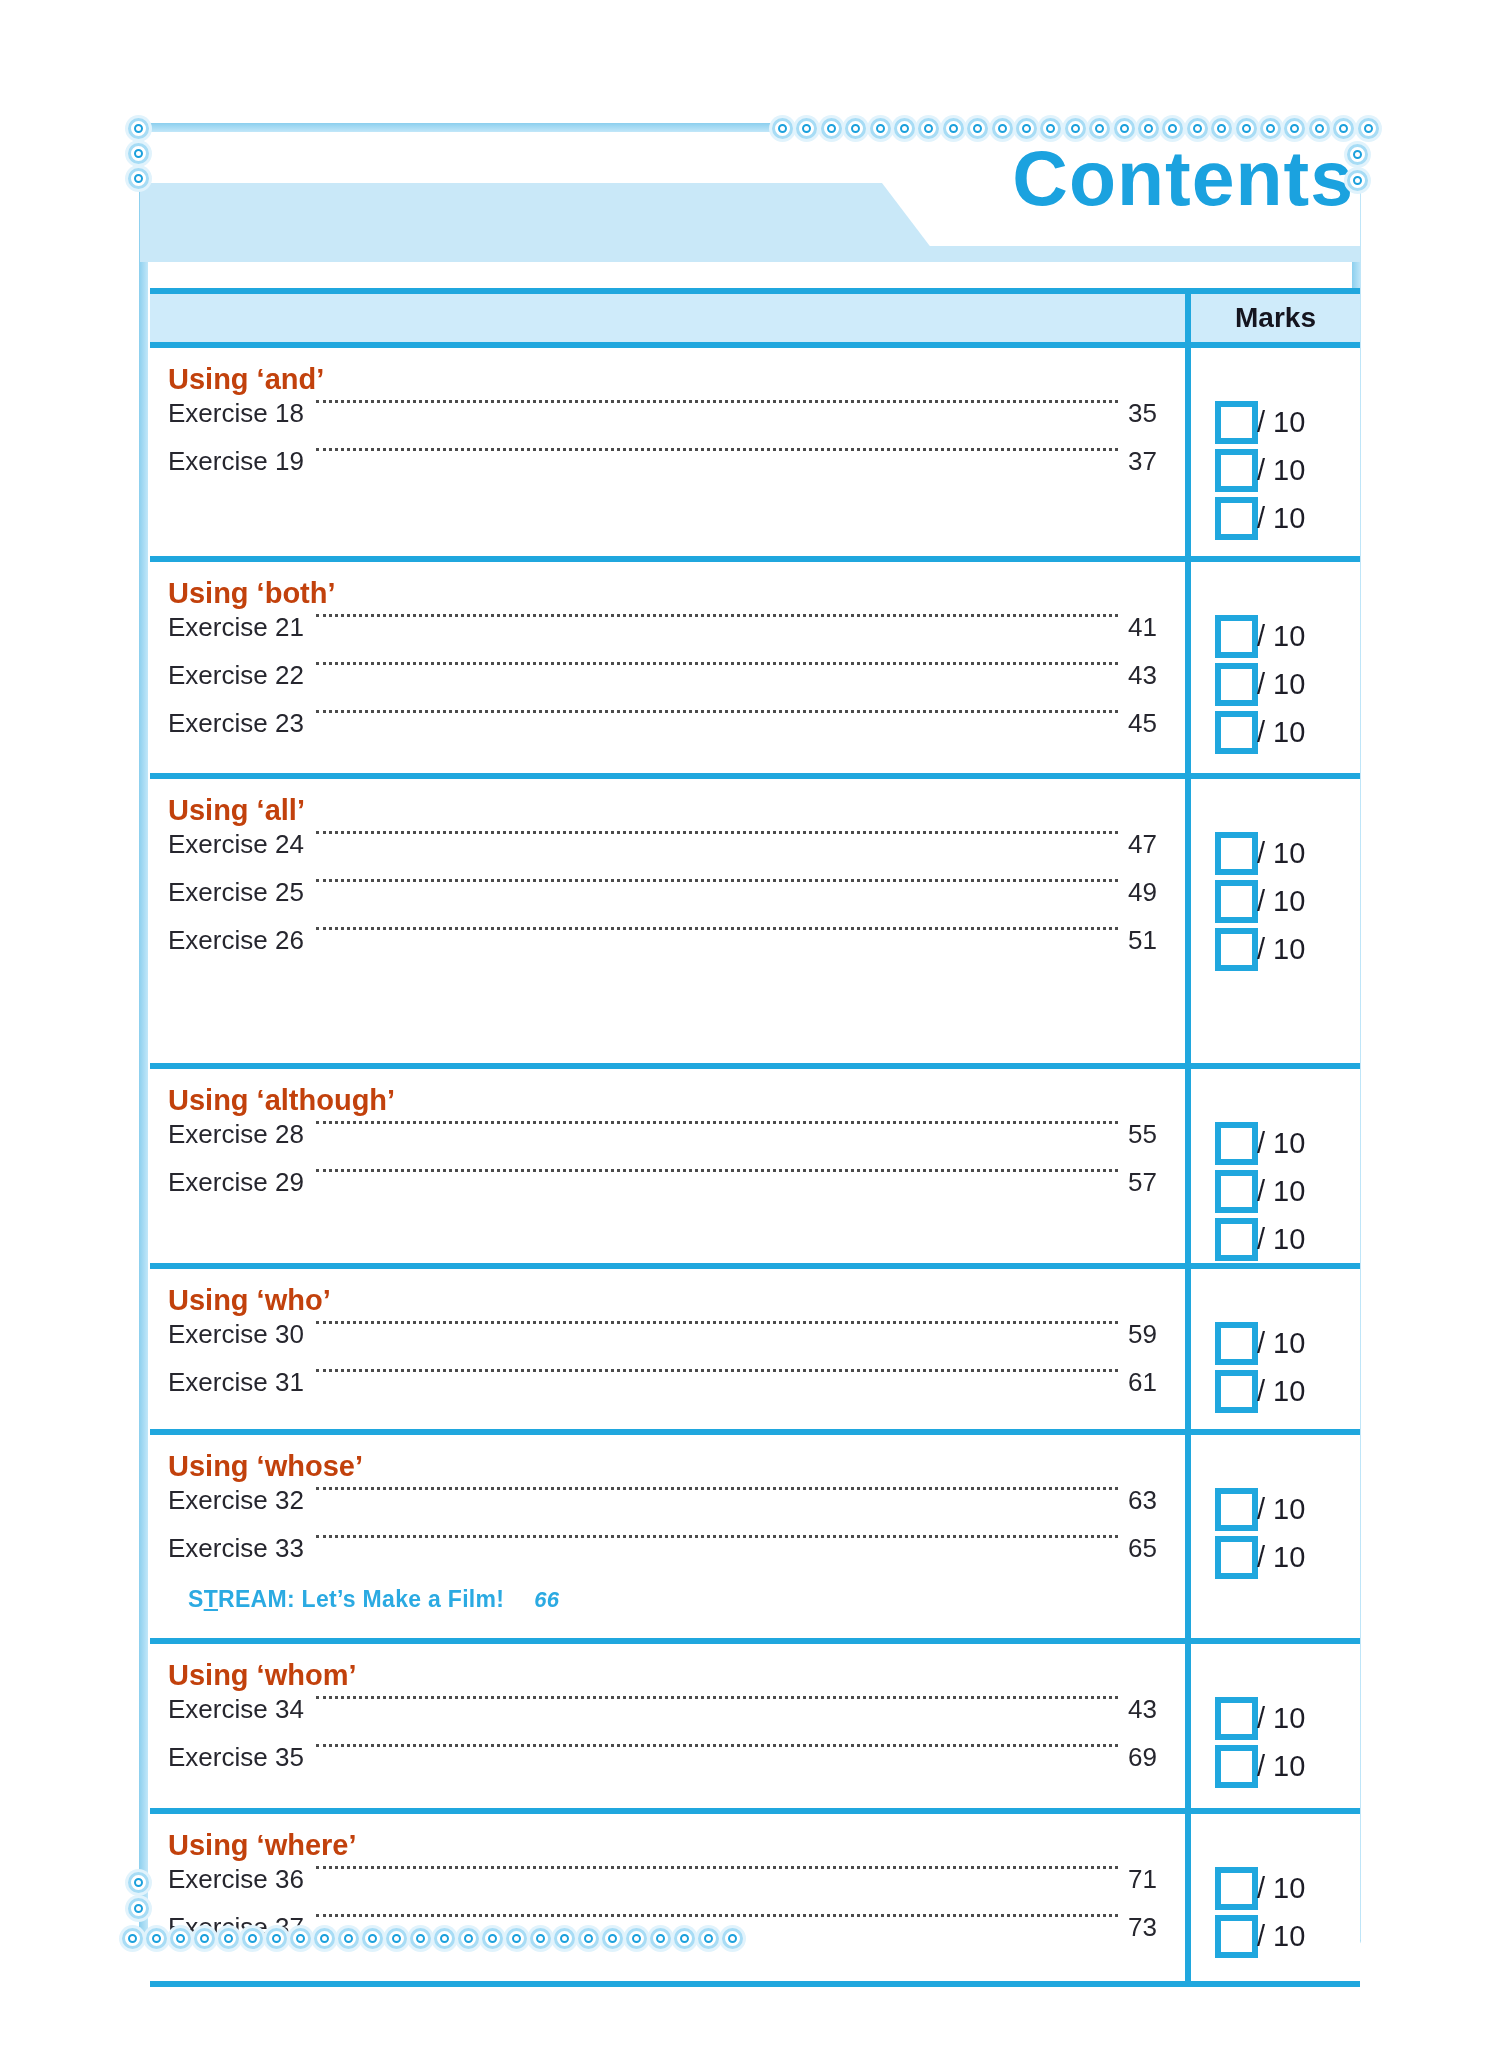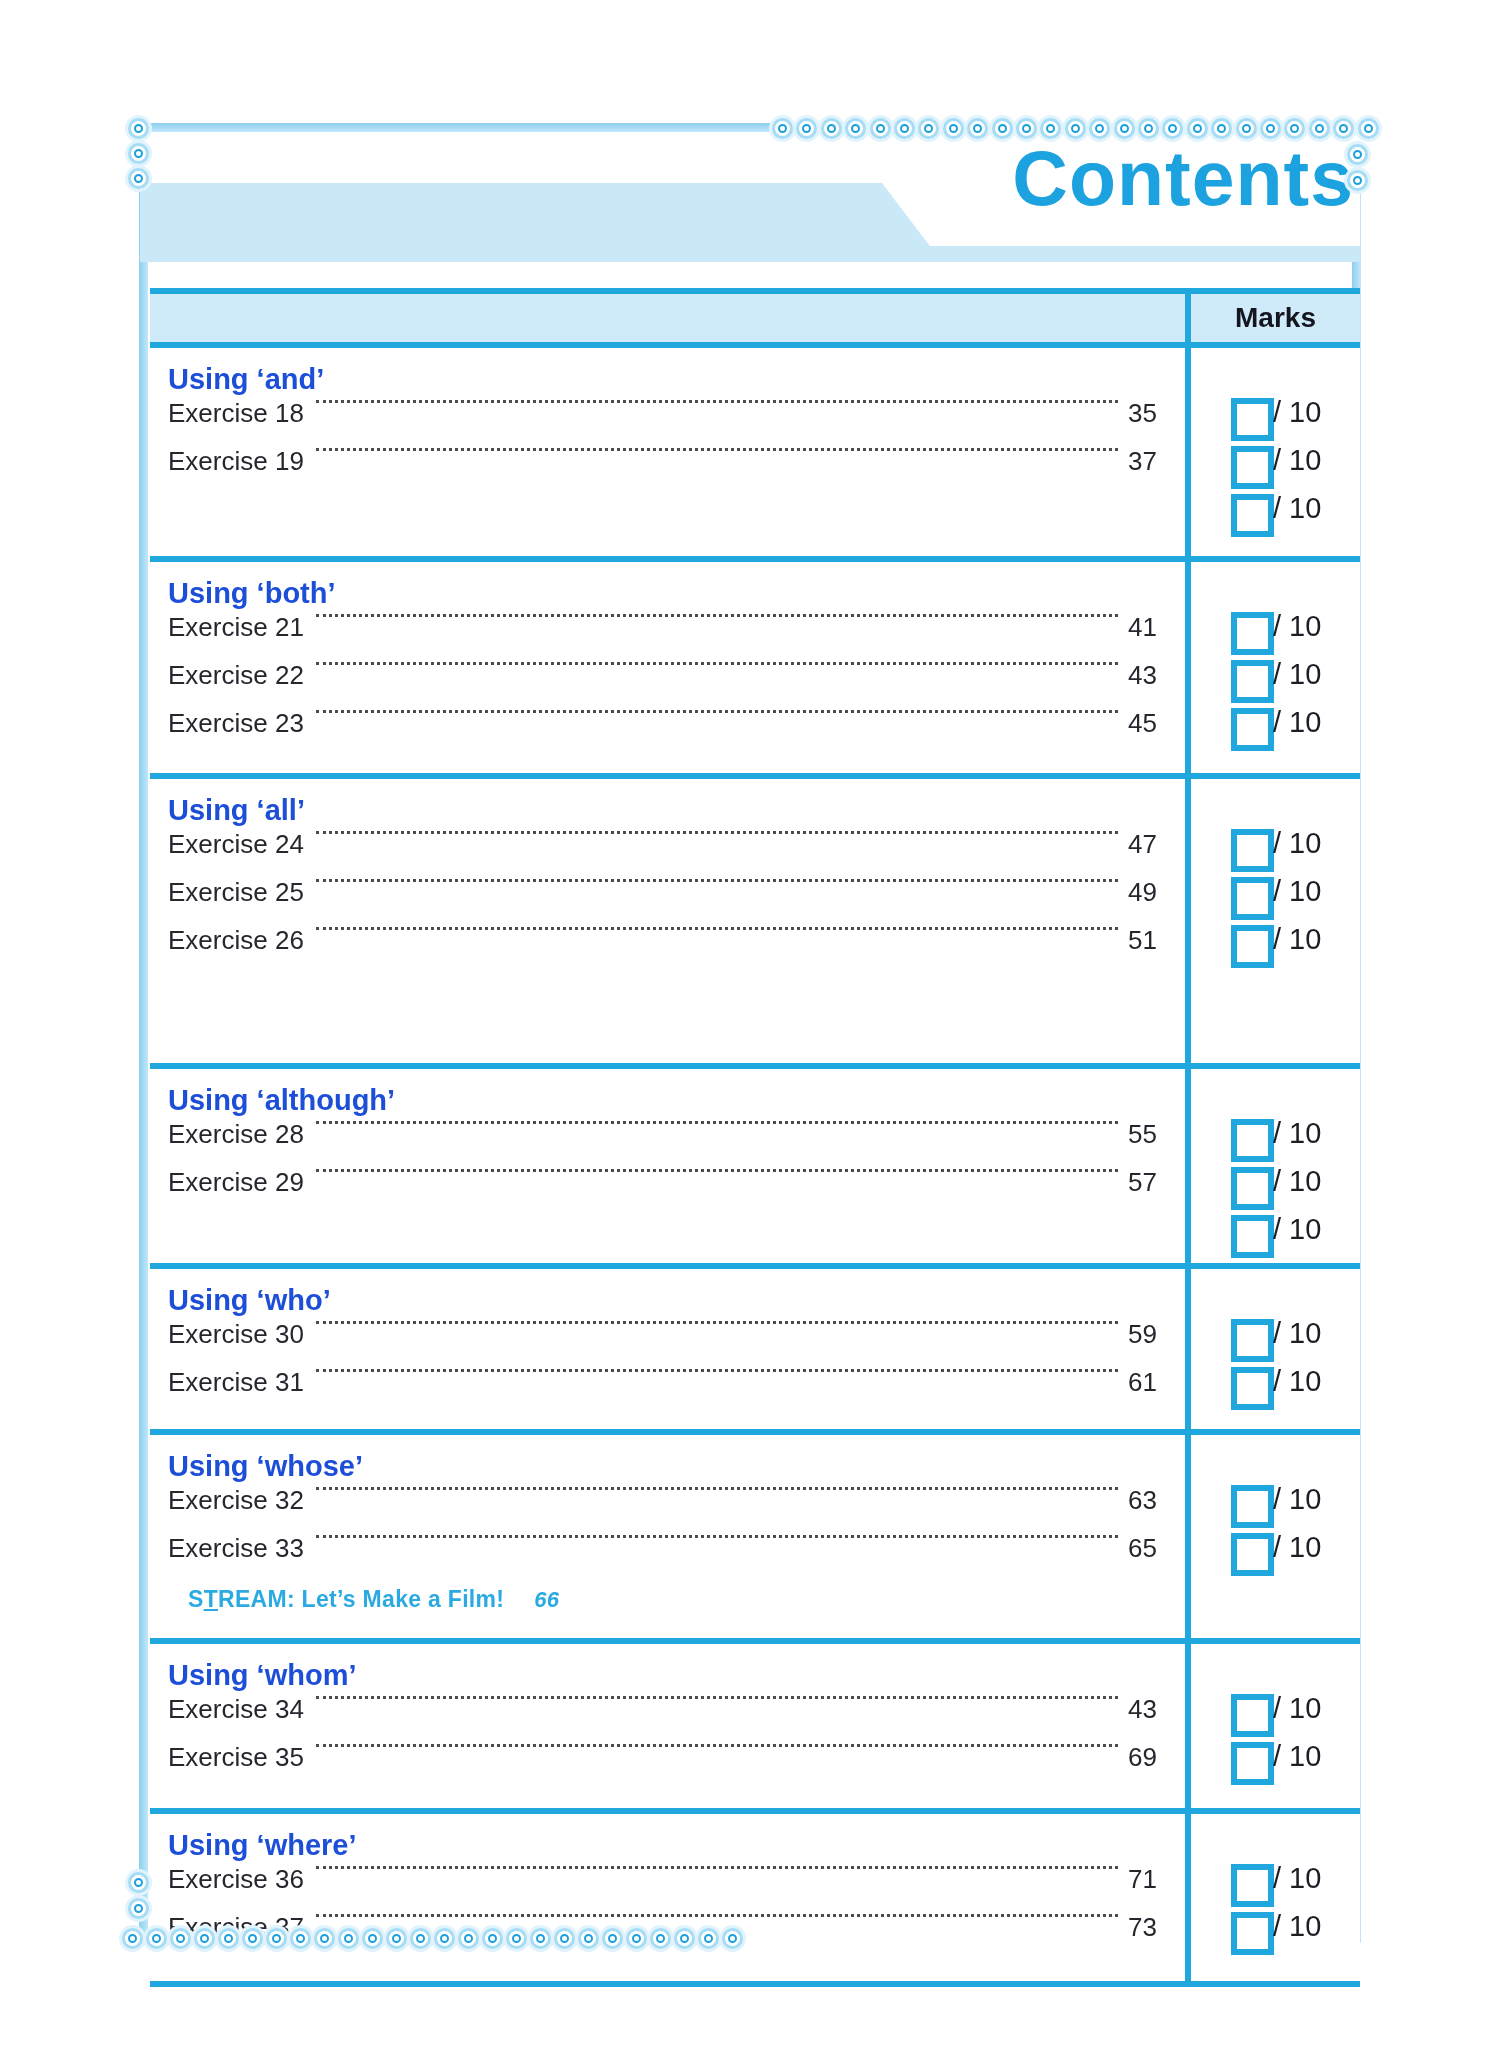--- a/index.html
+++ b/index.html
@@ -37,32 +37,32 @@
   #table-header{position:absolute;left:150px;top:288px;width:1210px;height:60px;
     box-sizing:border-box;background:#CFEBFA;border-top:6px solid var(--accent);
     border-bottom:6px solid var(--accent);display:flex;}
   .th-left{flex:1;border-right:6px solid var(--accent);}
   .th-marks{width:169px;display:flex;align-items:center;justify-content:center;
     font-weight:bold;font-size:28px;color:#15151f;}
   
   #toc-body{position:absolute;left:150px;top:348px;width:1210px;}
   .section{display:flex;border-bottom:6px solid var(--accent);box-sizing:border-box;background:#fff;}
   .sec-left{flex:1;padding:10px 0 0 18px;box-sizing:border-box;overflow:hidden;}
-  .sec-heading{height:42px;display:flex;align-items:center;font-weight:bold;font-size:29px;color:#1d4ed8;}
+  .sec-heading{height:42px;display:flex;align-items:center;font-weight:bold;font-size:29px;color:#c2410c;}
   .ex-row{height:48px;display:flex;align-items:flex-start;padding:0 28px 9px 0;box-sizing:border-box;}
   .ex-label{font-size:26px;line-height:1;white-space:nowrap;color:#26262e;}
   .leader{flex:1;margin:0 10px 3px 12px;border-bottom:3px dotted #4b4b4b;height:0;}
   .ex-page{font-size:26px;line-height:1;color:#26262e;}
   .stream-row{margin:3px 0 0 20px;font-size:23px;font-weight:bold;color:#2BAAE2;letter-spacing:.3px;}
   .stream-t{text-decoration:underline;}
   .stream-page{font-style:italic;margin-left:30px;font-size:22px;}
   .sec-right{width:169px;border-left:6px solid var(--accent);box-sizing:content-box;
     display:flex;flex-direction:column;}
   .marks-spacer{height:50px;}
-  .mark-row{height:48px;display:flex;align-items:flex-start;padding-left:40px;box-sizing:border-box;}
+  .mark-row{height:48px;display:flex;align-items:center;padding-left:24px;box-sizing:border-box;}
   .checkbox{width:31px;height:31px;border:6px solid var(--accent);background:#fff;flex:none;}
   .mark-score{font-size:29px;color:var(--ink);margin-left:-1px;line-height:1;}
 </style>
 </head>
 <body>
 
 <div id="page">
 
   <div class="hline" id="frame-top"></div>
   <div class="hline" id="frame-bottom"></div>

